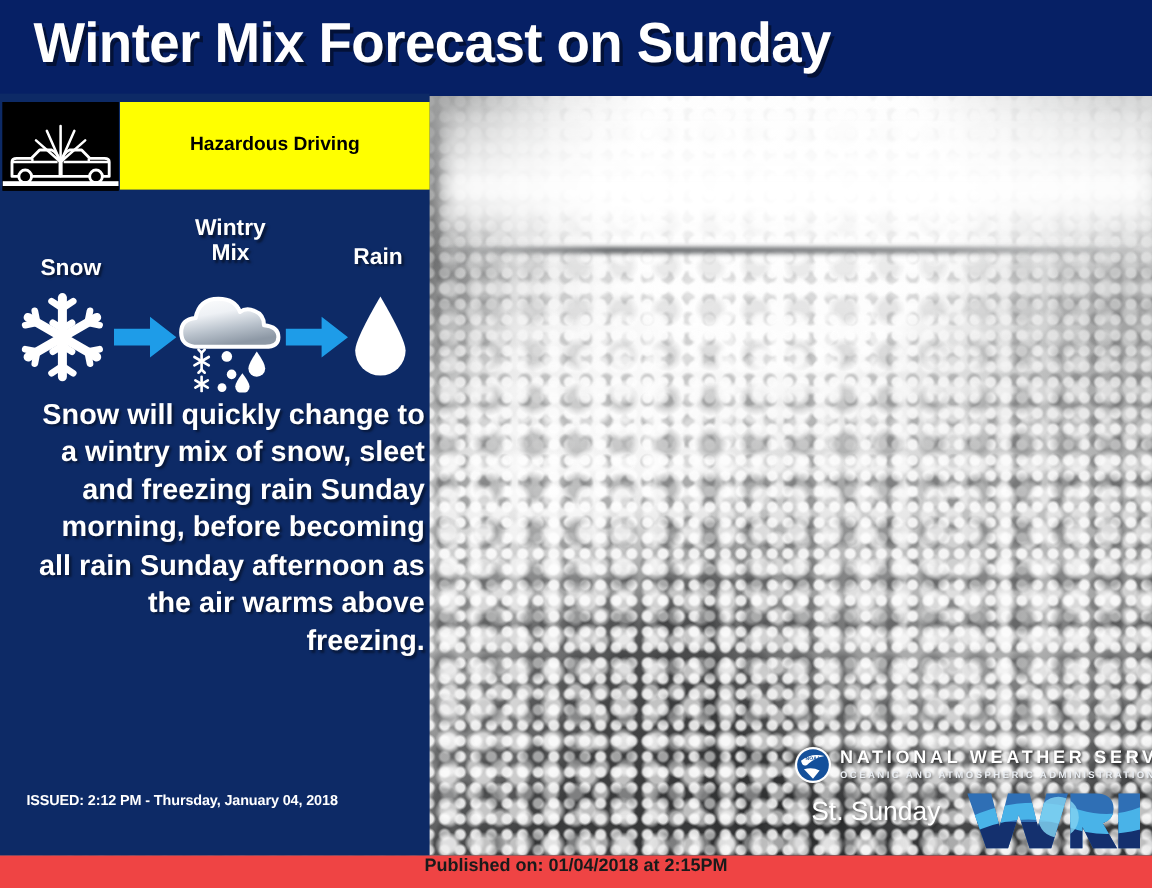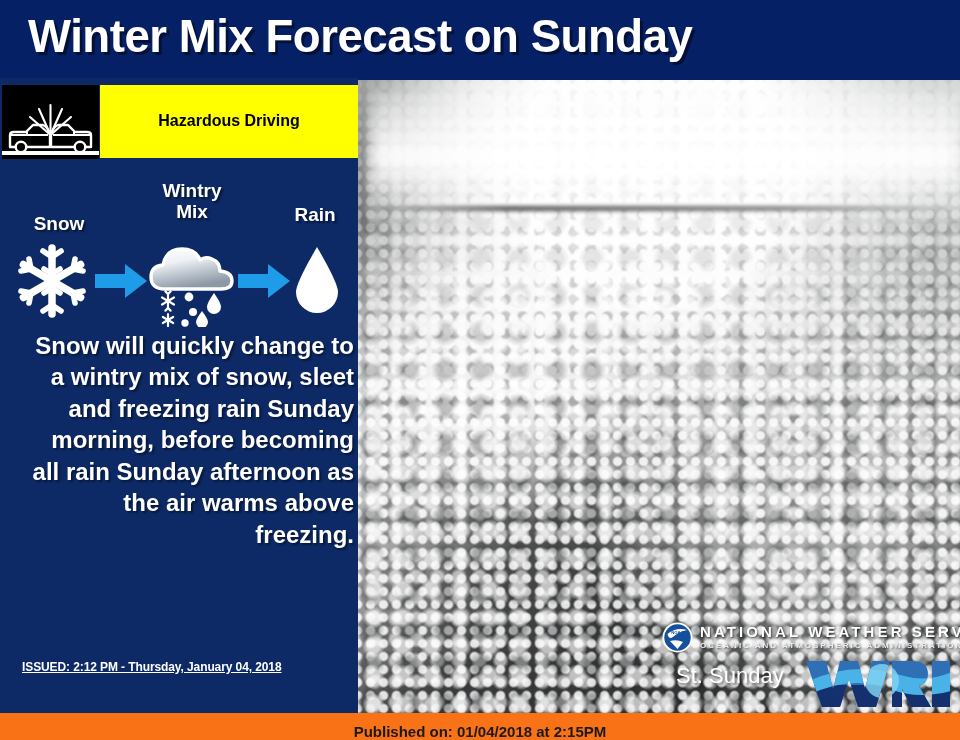--- a/index.html
+++ b/index.html
@@ -116,40 +116,39 @@
   }
   .note-text {
     position:absolute; left:22px; top:588px; width:332px;
     font-size:24px; font-weight:bold; color:#fff; line-height:1.31;
     text-shadow:2px 2px 2px rgba(0,0,0,.45);
   }
   .issued {
     position:absolute; left:22px; top:660px;
     font-size:12px; font-weight:bold; color:#ffffff; white-space:nowrap;
     letter-spacing:-.1px;
-    text-decoration:underline;
   }
 
   
   .nws-logo { position:absolute; left:662px; top:620px; width:294px; height:34px;
               display:flex; align-items:center; gap:7px; }
   .noaa-seal { width:31px; height:31px; flex:0 0 31px; }
   .nws-words { display:flex; flex-direction:column; line-height:1; }
   .nws-main { font-size:15px; font-weight:bold; color:#ffffff; letter-spacing:3.1px;
               white-space:nowrap; text-shadow:1px 1px 2px rgba(0,0,0,.6); }
   .nws-sub  { font-size:8px; font-weight:bold; color:#e9edf2; letter-spacing:2.0px;
               white-space:nowrap; margin-top:3px; text-shadow:1px 1px 2px rgba(0,0,0,.6); }
   .office-name { position:absolute; left:676px; top:663px; font-size:22px; color:#ffffff;
                  text-shadow:2px 2px 3px rgba(0,0,0,.65); white-space:nowrap; }
   .wrn-logo { position:absolute; left:800px; top:655px; width:158px; height:58px; }
 
   
   .footer {
     position:absolute; left:0; top:713px; width:960px; height:27px;
-    background:#f97316; display:flex; align-items:flex-end; justify-content:center;
+    background:#ef4444; display:flex; align-items:flex-start; justify-content:center;
   }
   .footer-text { font-size:15px; font-weight:bold; color:#1a1a1a; white-space:nowrap; }
 </style>
 </head>
 <body>
 
 <div id="stage">
 
   <div class="photo"></div>
   <div class="photo-glare"></div>

